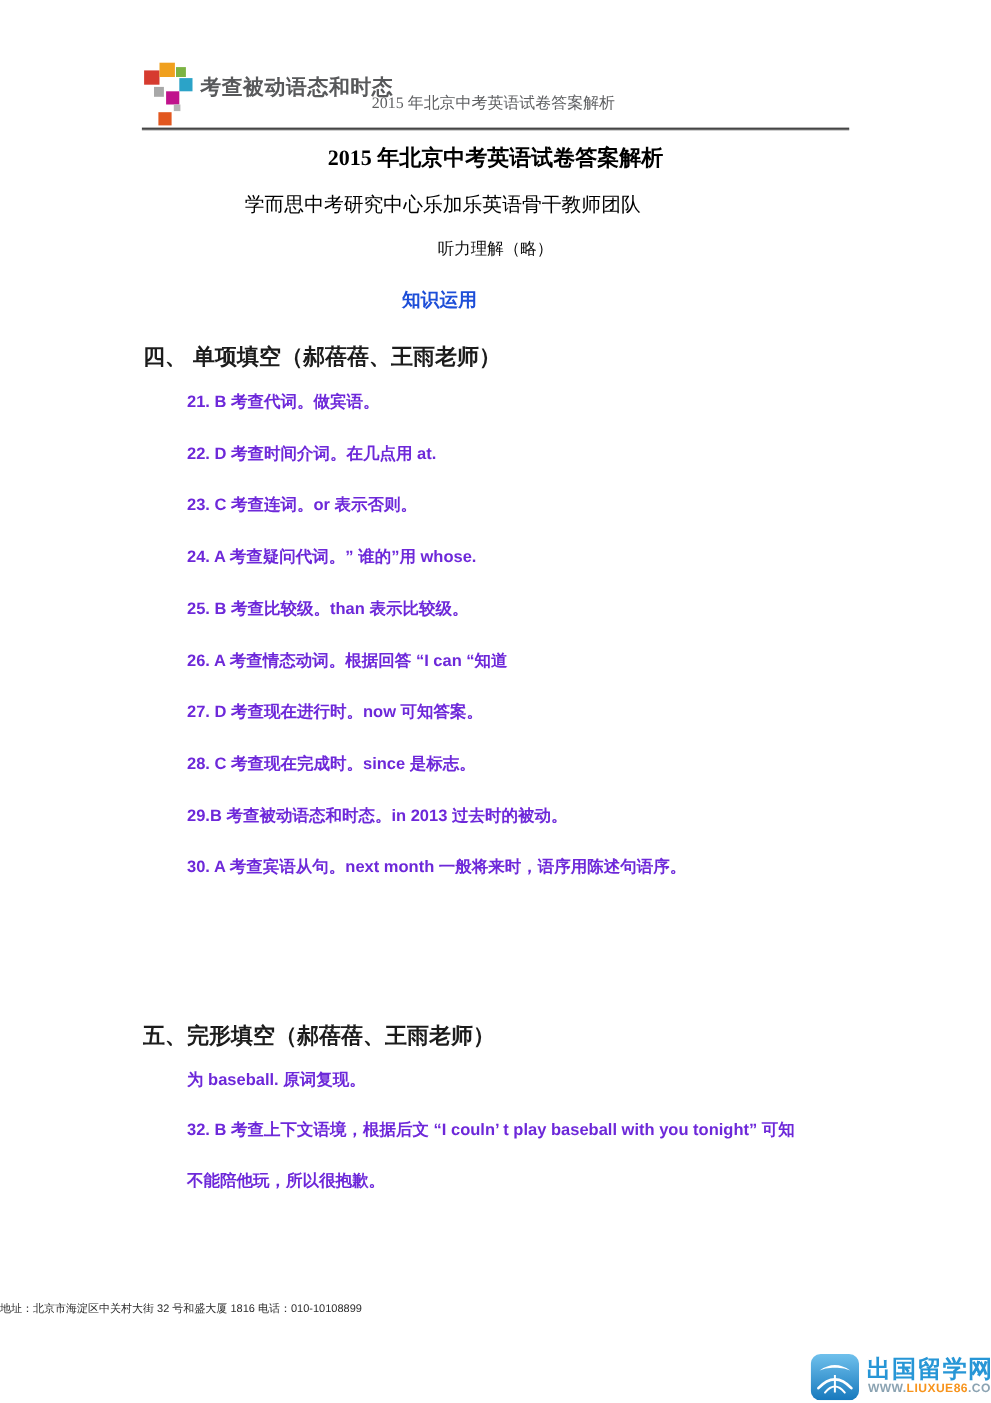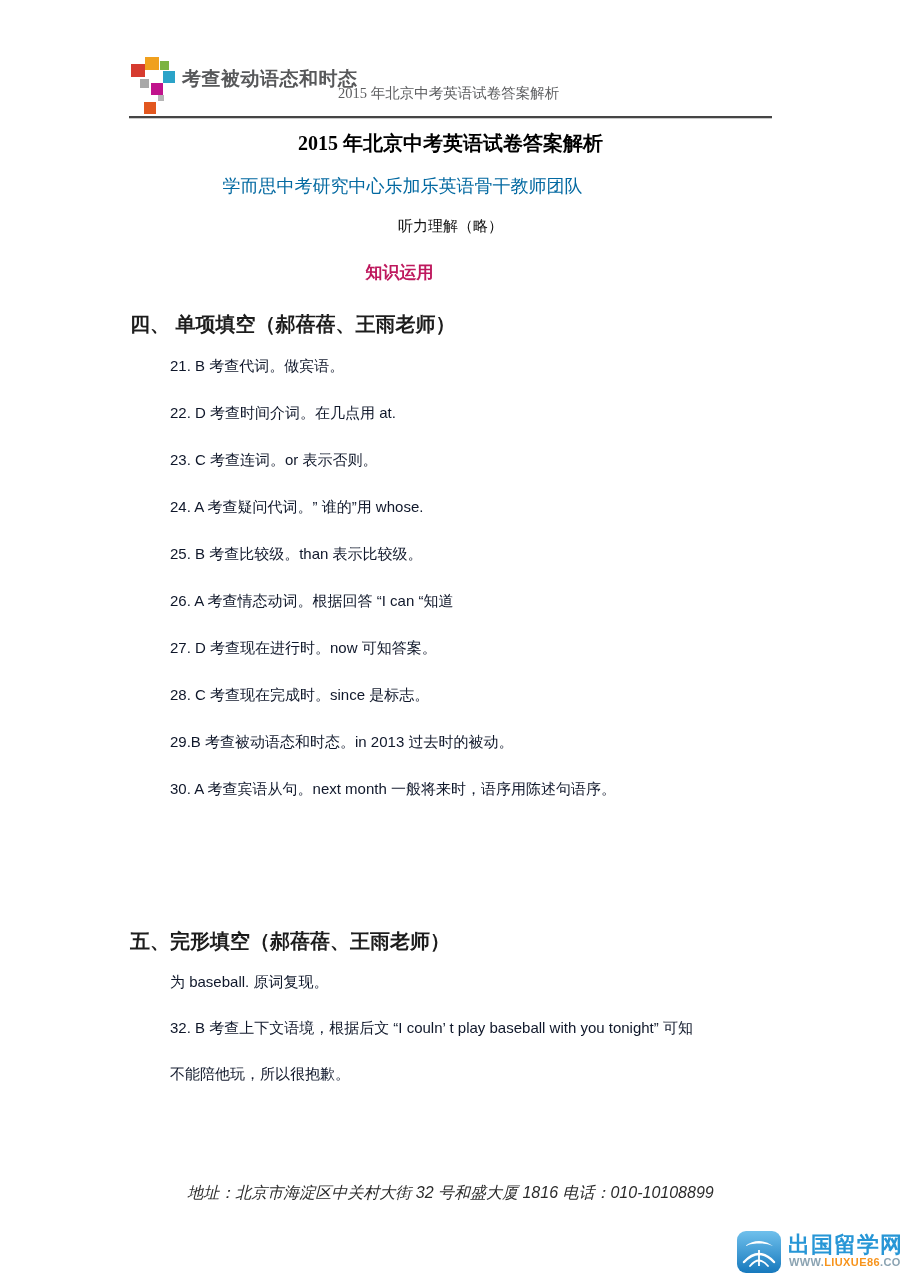--- a/index.html
+++ b/index.html
@@ -46,57 +46,57 @@
   .title {
     position: absolute; left: 0; top: 130px; width: 901px;
     text-align: center;
     font-family: "Liberation Serif", "DejaVu Serif", serif;
     font-size: 20px; font-weight: bold; color: #000000;
   }
   .subtitle {
     position: absolute; left: 0; top: 174px; width: 805px;
     text-align: center;
     font-family: "Liberation Serif", "DejaVu Serif", serif;
-    font-size: 18px; font-weight: 400; color: #0369a1;
+    font-size: 18px; font-weight: 400; color: #000000;
   }
   .h-listening {
     position: absolute; left: 0; top: 217px; width: 901px;
     text-align: center; font-size: 15px; font-weight: normal; color: #111111;
   }
   .h-knowledge {
     position: absolute; left: 0; top: 261px; width: 799px;
-    text-align: center; font-size: 17px; font-weight: bold; color: #be185d;
+    text-align: center; font-size: 17px; font-weight: bold; color: #1d4ed8;
   }
 
   
   .sec-head {
     position: absolute; left: 130px;
     font-size: 20px; font-weight: bold; color: #1c1c1c;
     white-space: nowrap;
   }
   .sec4-head { top: 311px; }
   .sec5-head { top: 928px; }
 
   .list {
     position: absolute; left: 170px;
     display: flex; flex-direction: column;
   }
   .list4 { top: 356px; gap: 27px; }
   .list5 { top: 972px; gap: 26px; }
   .item {
-    font-size: 15px; line-height: 20px; color: #0f172a;
+    font-size: 15px; line-height: 20px; color: #6d28d9;
     white-space: nowrap;
+    font-weight: bold;
   }
 
   
   .footer {
     position: absolute; left: 0; top: 1183px; width: 901px;
-    text-align: center; font-size: 16px; color: #2b2b2b;
+    text-align: left; font-size: 10px; color: #2b2b2b;
     white-space: nowrap;
-    font-style: italic;
   }
 
   
   .watermark { position: absolute; left: 737px; top: 1229px; width: 156px; height: 46px; cursor: pointer; }
   .wm-icon { position: absolute; left: 0; top: 2px; width: 44px; height: 42px; }
   .wm-name {
     position: absolute; left: 51px; top: 1px;
     font-size: 22px; font-weight: bold; color: #2796d6; letter-spacing: 1px;
     white-space: nowrap;
   }

